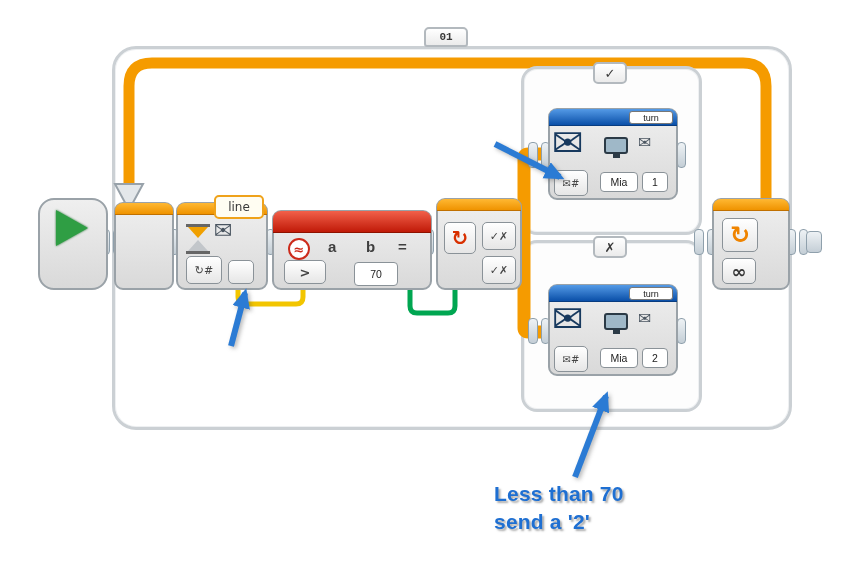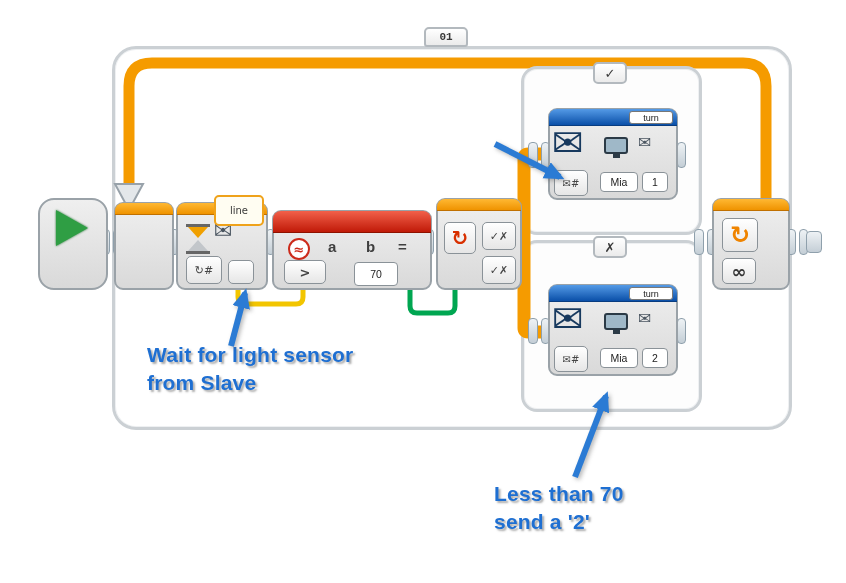--- a/index.html
+++ b/index.html
@@ -44,21 +44,21 @@
   .mini-btn { position:absolute; background:linear-gradient(#fff,#e6e6e6); border:1.5px solid #8a9298;
     border-radius:5px; display:flex; align-items:center; justify-content:center;
     font-size:11px; color:#444; font-family:"DejaVu Sans",sans-serif; }
   .field { position:absolute; background:#fff; border:1.5px solid #8a9298; border-radius:4px;
     font-size:10.5px; color:#222; display:flex; align-items:center; justify-content:center; }
 
   .tab { position:absolute; background:linear-gradient(#ffffff,#ebebeb); border:2px solid #b3b9be;
     border-radius:5px; display:flex; align-items:center; justify-content:center;
     font-size:13px; font-weight:bold; color:#3a3a3a; z-index:7; font-family:"DejaVu Sans",sans-serif; }
   #tab01 { left:424px; top:27px; width:44px; height:20px; font-size:11px; z-index:8; border-radius:5px 5px 3px 3px;font-family:Liberation Mono, monospace; }
-  #tabLine { left:214px; top:195px; width:50px; height:31px; font-size:10px; font-weight:normal;
+  #tabLine { left:214px; top:195px; width:50px; height:24px; font-size:12px; font-weight:normal;
     border-color:#efa21a; background:#fffdf2;text-align:center; }
   #tabCheck { left:593px; top:62px; width:34px; height:22px; }
   #tabCross { left:593px; top:236px; width:34px; height:22px; }
 
   .conn { position:absolute; width:22px; height:26px; display:flex; gap:3px; z-index:5; }
   .conn span { flex:1; background:linear-gradient(#eef2f5,#c4ced6); border:1px solid #8fa0ac; border-radius:4px; }
 
   .glyph { position:absolute; font-family:"DejaVu Sans",sans-serif; line-height:1; }
 
   .hourglass { position:absolute; left:8px; top:20px; width:24px; height:30px; }
@@ -224,22 +224,20 @@
   </div>
 
   <div id="loopEnd" class="block">
     <div class="orange-strip"></div>
     <div class="mini-btn" style="left:8px;top:18px;width:36px;height:34px;font-size:24px;font-weight:bold;color:#ef8400">↻</div>
     <div class="mini-btn" style="left:8px;top:58px;width:34px;height:26px;font-size:18px;font-weight:bold;color:#333">∞</div>
   </div>
 
   <div id="tab01" class="tab">01</div>
 
-  <div id="annWait" class="annotation">Wait for light sensor
-from Slave</div>
   <div id="annLess" class="annotation">Less than 70
 send a '2'</div>
 
   <svg id="svg-arrows" class="layer">
     <defs>
       <marker id="ah" markerUnits="userSpaceOnUse" markerWidth="22" markerHeight="20" refX="15" refY="9" orient="auto">
         <path d="M0,0 L20,9 L0,18 Z" fill="#2b7bd4"></path>
       </marker>
     </defs>
     <line x1="495" y1="144" x2="560" y2="177" stroke="#2b7bd4" stroke-width="6" marker-end="url(#ah)"></line>

